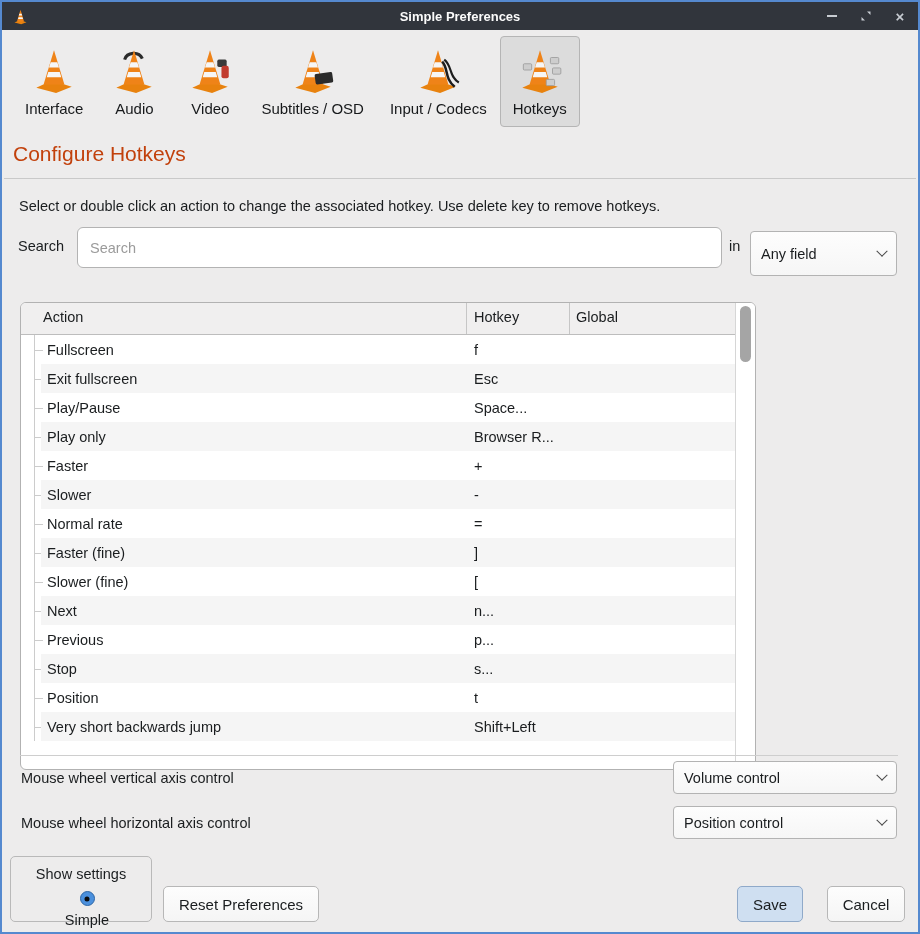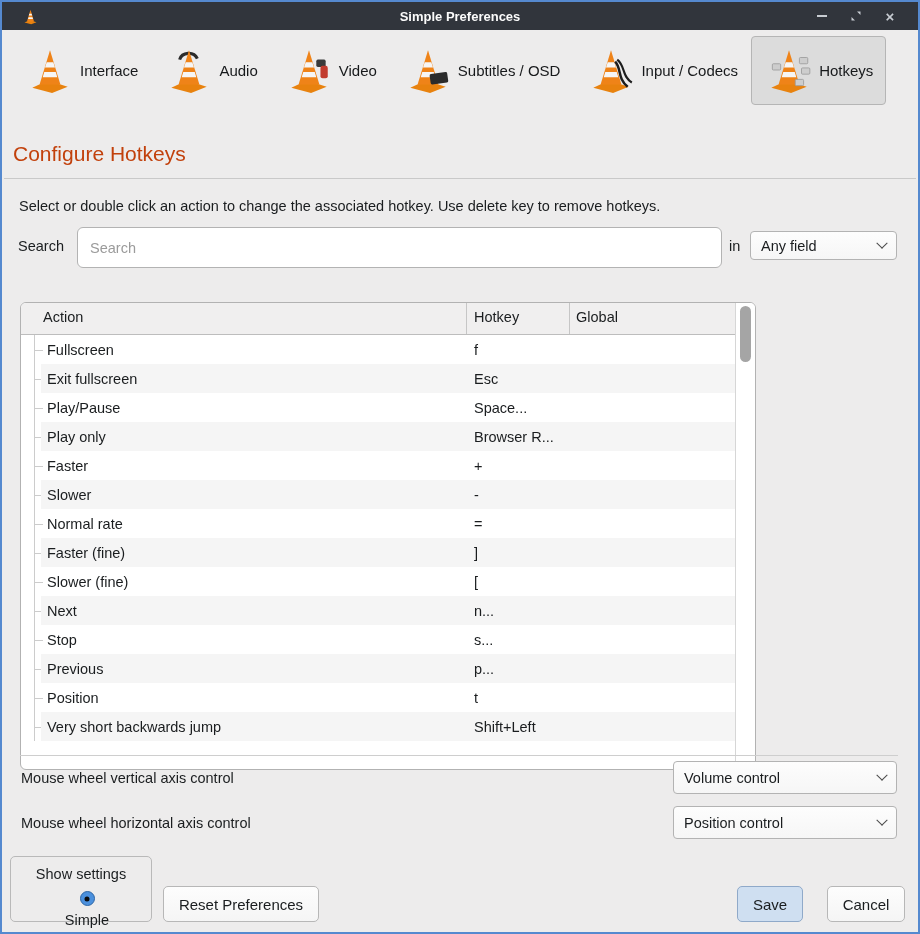--- a/index.html
+++ b/index.html
@@ -7,36 +7,36 @@
   body { font-family:"Liberation Sans", sans-serif; color:#1a1d1f; }
 
   .window {
     position:relative; width:920px; height:934px;
     border:2px solid #5589cf; background:#edecec; overflow:hidden;
   }
 
   
   .titlebar {
     position:absolute; top:0; left:0; right:0; height:28px;
-    background:#31353c; display:flex; align-items:center; padding:0 20px;
+    background:#31353c; display:flex; align-items:center; padding:0 10px;
   }
   .titlebar .app-icon { width:17px; height:17px; }
   .titlebar .tb-title {
     position:absolute; left:0; right:0; text-align:center;
     color:#fbfbfb; font-size:13px; font-weight:bold; pointer-events:none;
   }
   .win-controls { margin-left:auto; display:flex; align-items:center; gap:18px; z-index:2; }
   .win-btn { width:16px; height:16px; display:flex; align-items:center; justify-content:center; cursor:default; }
   .min-bar { width:10px; height:2px; background:#c7ccd2; }
   .close-glyph { color:#c7ccd2; font-size:15px; font-weight:bold; line-height:1; }
 
   
   .toolbar { position:absolute; top:34px; left:10px; display:flex; align-items:flex-start; }
   .tb-item {
-    display:flex; align-items:center; gap:5px;
+    display:flex; flex-direction:column; align-items:center; gap:5px;
     padding:8px 12px 9px; border:1px solid transparent; border-radius:4px; cursor:pointer;
   }
   .tb-item.selected { background:#dcdcdc; border-color:#b5b5b5; }
   .tb-item .cone { width:50px; height:50px; }
   .tb-label { font-size:15px; color:#17191b; white-space:nowrap; }
 
   
   .page-title { position:absolute; top:140px; left:11px; font-size:21px; color:#c2410c; }
   .divider1 { position:absolute; top:176px; left:2px; right:2px; height:1px; background:#c9c9c9; }
   .description { position:absolute; top:196px; left:17px; font-size:14.5px; }
@@ -53,21 +53,21 @@
   .in-label { position:absolute; left:727px; top:11px; font-size:14.5px; }
   .combo {
     border:1px solid #b3b3b3; border-radius:4px;
     background:linear-gradient(#fdfdfd,#f6f6f6);
     display:flex; align-items:center; font-size:14.5px; padding:0 10px; cursor:pointer;
   }
   .combo .chevron {
     margin-left:auto; width:8px; height:8px; border-right:1.6px solid #4a4a4a;
     border-bottom:1.6px solid #4a4a4a; transform:rotate(45deg) translate(-2px,-2px);
   }
-  .field-combo { position:absolute; left:748px; top:4px; width:147px; height:29px; }
+  .field-combo { position:absolute; left:748px; top:4px; width:147px; height:45px; }
 
   
   .table {
     position:absolute; top:280px; left:18px; width:736px; height:468px;
     border:1px solid #b2b2b2; border-radius:6px; background:#fff;
     display:flex; overflow:hidden;margin-top:20px;
   }
   .table-main { width:858px; display:flex; flex-direction:column; }
   .thead {
     height:32px; background:#f0efef; border-bottom:1px solid #bdbdbd;
@@ -317,30 +317,30 @@
           <div class="branch"></div>
           <div class="row-content">
             <span class="cell cell-action">Next</span>
             <span class="cell cell-hotkey">n...</span>
             <span class="cell cell-global"></span>
           </div>
         </div>
           <div class="row">
           <div class="branch"></div>
           <div class="row-content">
+            <span class="cell cell-action">Previous</span>
+            <span class="cell cell-hotkey">p...</span>
+            <span class="cell cell-global"></span>
+          </div>
+        </div>
+          <div class="row">
+          <div class="branch"></div>
+          <div class="row-content">
             <span class="cell cell-action">Stop</span>
             <span class="cell cell-hotkey">s...</span>
-            <span class="cell cell-global"></span>
-          </div>
-        </div>
-          <div class="row">
-          <div class="branch"></div>
-          <div class="row-content">
-            <span class="cell cell-action">Previous</span>
-            <span class="cell cell-hotkey">p...</span>
             <span class="cell cell-global"></span>
           </div>
         </div>
           <div class="row">
           <div class="branch"></div>
           <div class="row-content">
             <span class="cell cell-action">Position</span>
             <span class="cell cell-hotkey">t</span>
             <span class="cell cell-global"></span>
           </div>

